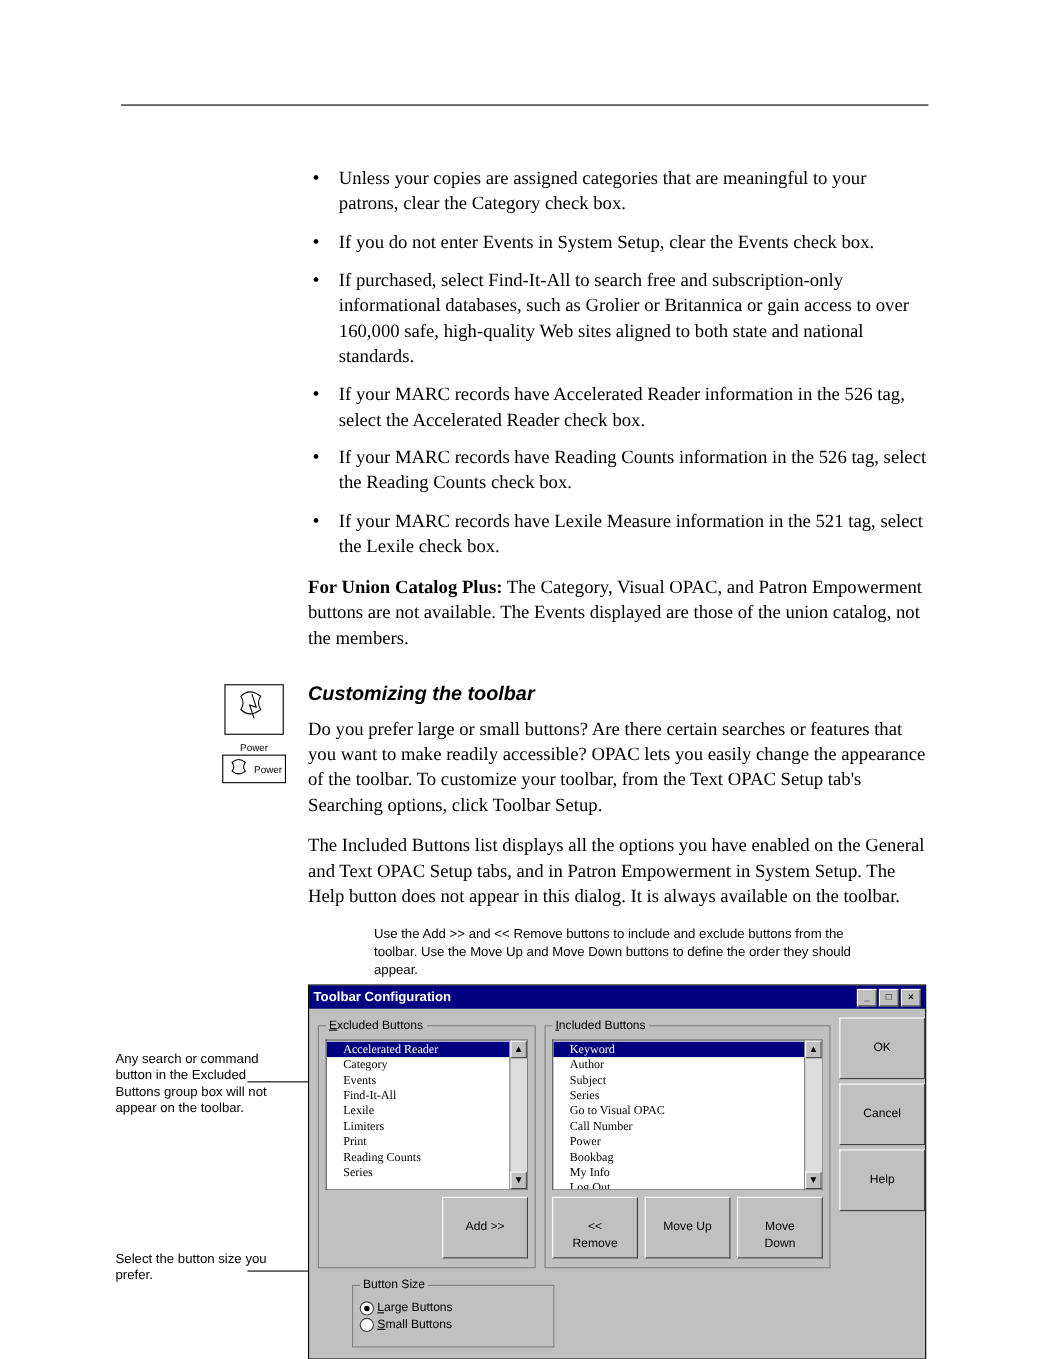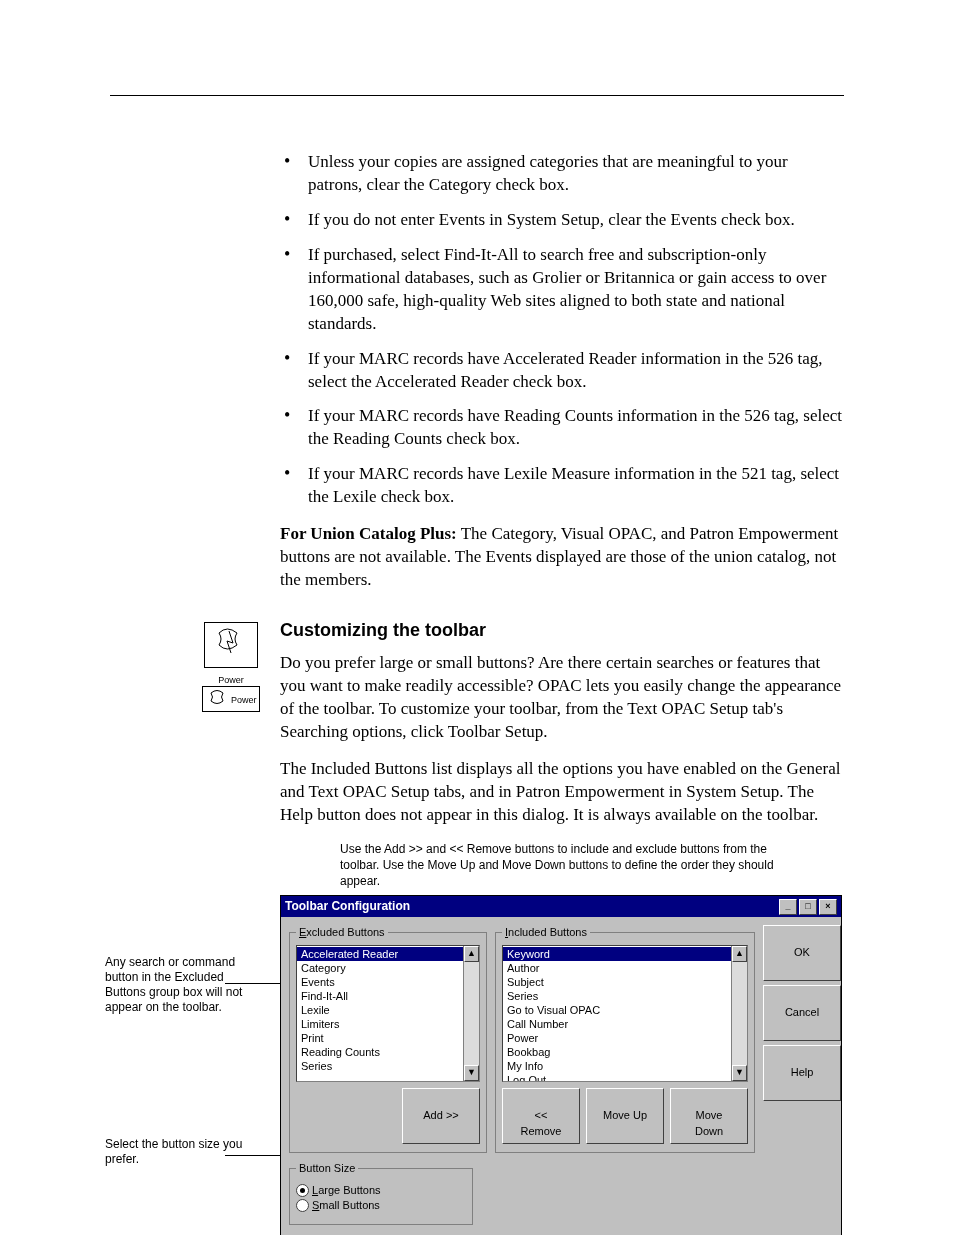--- a/index.html
+++ b/index.html
@@ -39,20 +39,21 @@
     top: 0;
     font-size: 18px;
     line-height: 1.2;
   }
   .para { margin: 0 0 14px 0; }
   h2.section {
     font-family: Arial, Helvetica, sans-serif;
     font-weight: bold;
     font-size: 18px;
     margin: 26px 0 10px 0;
+    font-style: italic;
   }
   .margin-icon {
     position: absolute;
     left: -170px;
     width: 150px;
     text-align: right;
   }
   .icon-box {
     display: inline-block;
     background: #fff;
@@ -151,21 +152,21 @@
     border-left: 1px solid #808080;
   }
   .listbox .scroll .arr {
     height: 14px;
     background: #c0c0c0;
     border: 1px solid #fff;
     border-right-color:#404040; border-bottom-color:#404040;
     font-size: 9px; text-align: center; line-height: 12px;
   }
   .listbox .items { padding: 1px 0; }
-  .listbox .item  { padding: 0 4px; line-height: 14px; white-space: nowrap; }
+  .listbox .item  { padding: 0 15px; line-height: 14px; white-space: nowrap; font-family: Liberation Serif, serif; }
   .listbox .item.sel { background: #000080; color: #fff; }
   .btnrow {
     display: flex;
     justify-content: flex-end;
     gap: 6px;
     margin-top: 6px;
   }
   .btn {
     min-width: 56px;
     padding: 18px 10px;
@@ -332,21 +333,21 @@
           </div>
 
           <div class="dlg-right">
             <div class="btn">OK</div>
             <div class="btn">Cancel</div>
             <div class="btn">Help</div>
           </div>
         </div>
 
         <div class="dlg-foot">
-          <fieldset class="grp" style="width:170px;">
+          <fieldset class="grp" style="width:170px;margin-left:31px;">
             <legend>Button Size</legend>
             <span class="radio">
               <span class="dot on"></span>
               <span><u class="mn">L</u><span>arge Buttons</span></span>
             </span>
             <span class="radio">
               <span class="dot"></span>
               <span><u class="mn">S</u><span>mall Buttons</span></span>
             </span>
           </fieldset>

